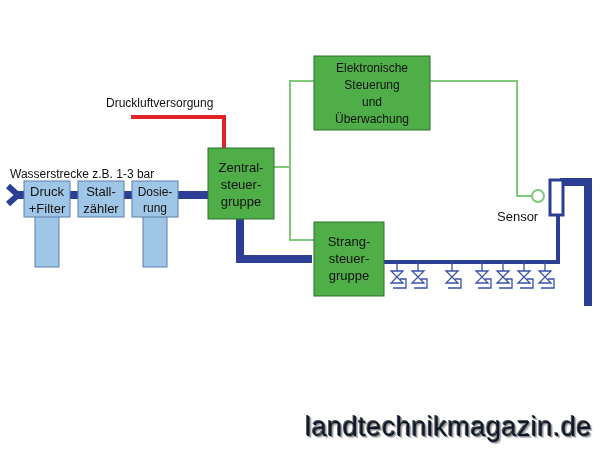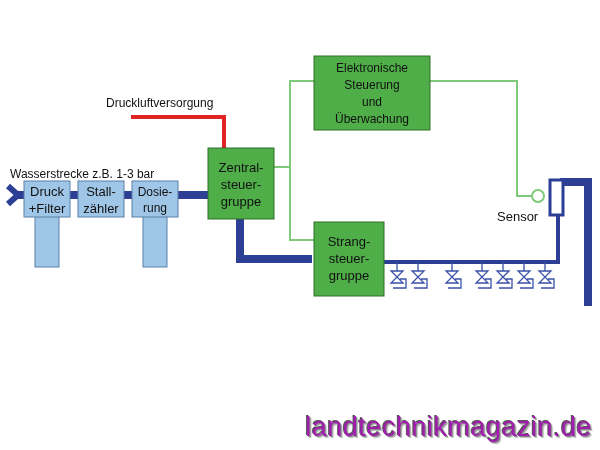--- a/index.html
+++ b/index.html
@@ -7,21 +7,21 @@
          font-family: "Liberation Sans", sans-serif; }
   svg { position: absolute; left: 0; top: 0; }
   .lbl { font-family: "Liberation Sans", sans-serif; fill: #111; }
   .box-green { fill: #4fae48; stroke: #2e6e2a; stroke-width: 1; }
   .box-blue { fill: #9fc6e6; stroke: #5b7fa8; stroke-width: 1; }
   .pipe { stroke: #2c3f95; fill: none; }
   .ctrl { stroke: #7fc97a; fill: none; stroke-width: 2; }
   .air { stroke: #e02424; fill: none; stroke-width: 4; }
   .valve { stroke: #3a50a8; fill: none; stroke-width: 1.3; }
   .watermark { position: absolute; right: 8px; top: 412px; font-size: 27px;
-               color: #a21caf; letter-spacing: 0.5px;
+               color: #0f172a; letter-spacing: 0.5px;
                text-shadow: 1px 1px 0 #888, 2px 2px 1px #bbb, -1px -1px 0 #555; 
                font-family: "Liberation Sans", sans-serif; }
 </style>
 </head>
 <body>
 
 <svg width="600" height="450" viewBox="0 0 600 450">
 
   <polyline class="air" points="131,117 224,117 224,148"></polyline>
   <text class="lbl" x="106" y="107" font-size="12">Druckluftversorgung</text>

